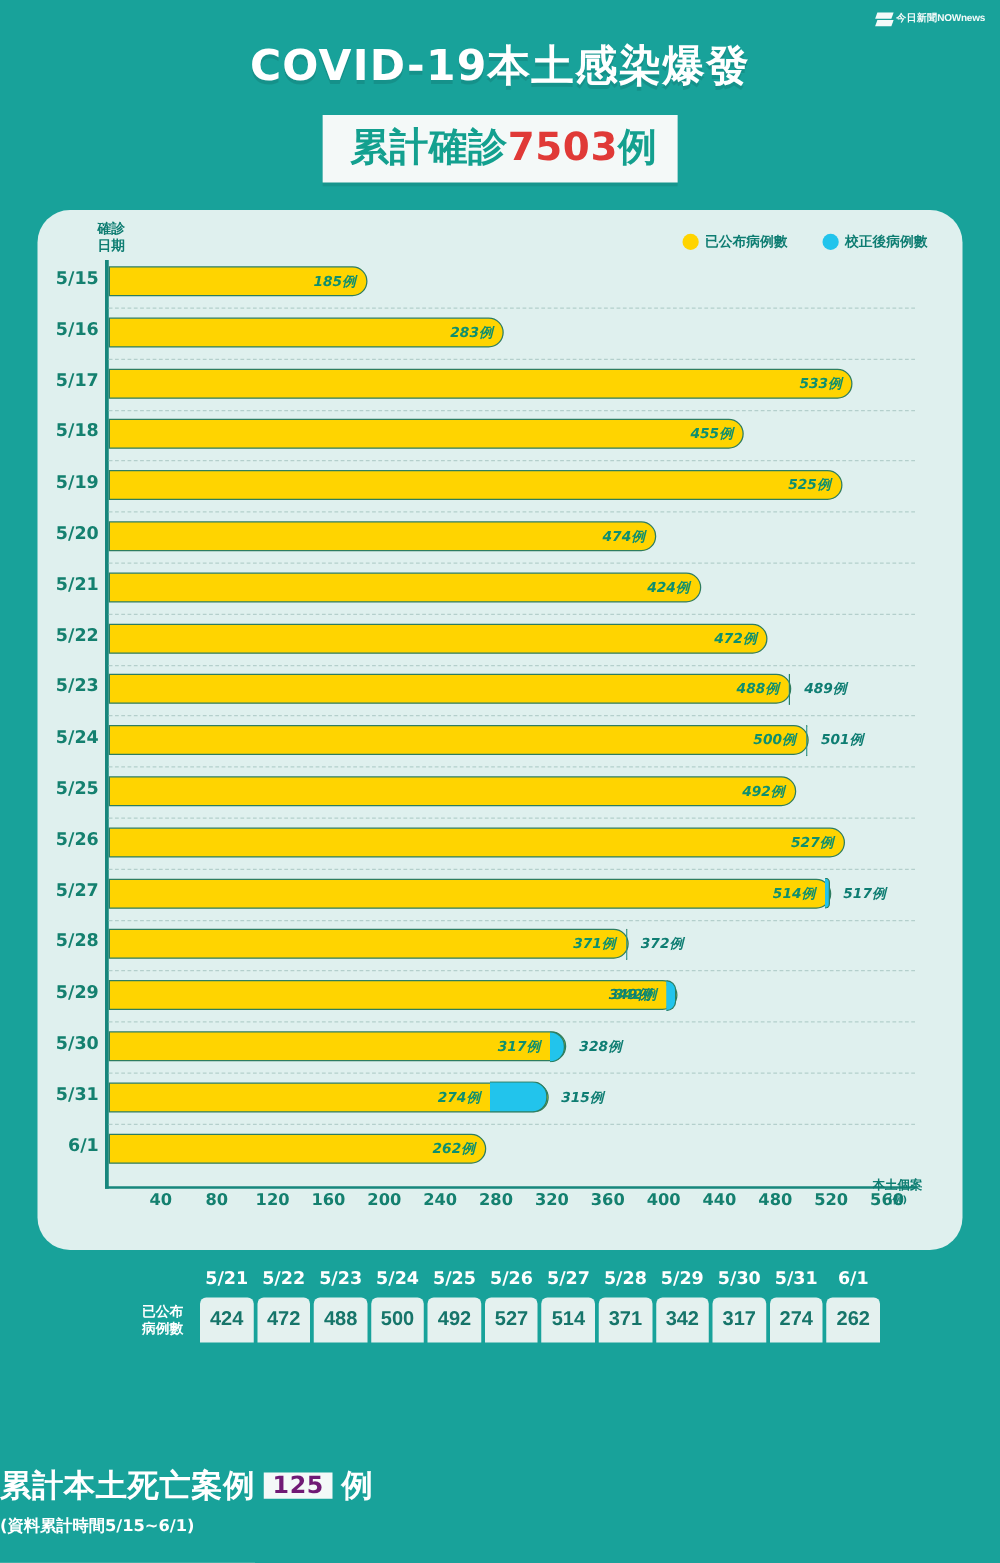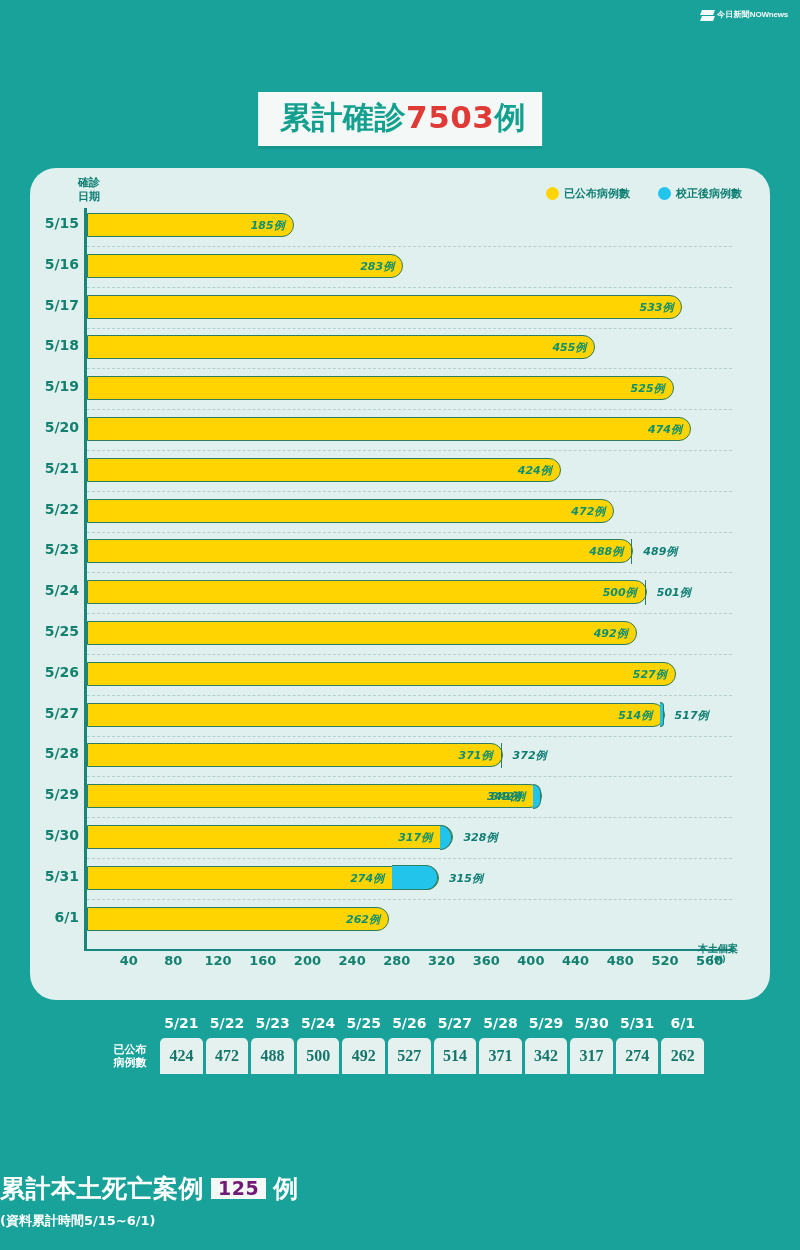--- a/index.html
+++ b/index.html
@@ -151,21 +151,21 @@
   #table th.corner { width: 55px; }
   #table td.rowhead {
     width: 55px; text-align:center; font-size: 11px; font-weight:700;
     line-height: 1.2; padding: 5px 2px; color:#ffffff;
     font-family:"DejaVu Sans", sans-serif; white-space: nowrap;
   }
   #table td.rowhead.corrected { color: #ffd400; }
   #table td.cell {
     background: #e4f1ef; text-align:center; width: 43px;
     font-size: 16px; font-weight: 800; color:#16756a; padding: 7px 4px;
-    font-family:Liberation Serif, serif;
+    font-family:Liberation Sans, sans-serif;
   }
   #table tr.r1 td.cell { border-radius: 5px 5px 0 0; }
   #table tr.r2 td.cell { border-radius: 0 0 5px 5px; color:#17544c; }
   #table td.cell.dash { color:#16756a; }
 
   
   #footer {
     position: absolute; left: 0; top: 1172px; width: 800px; 
   }
   #footer .line1 {
@@ -192,20 +192,21 @@
     <span class="mark">
         <i></i>
         <i></i>
       </span>
     <span class="words">
       <span class="cn">今日新聞</span>
       <span class="en">NOWnews</span>
     </span>
   </div>
 
+  <div id="title">COVID-19本土感染爆發</div>
 
   <div id="subbar">
     <span class="t"><span>累計確診</span><span class="num">7503</span><span>例</span></span>
   </div>
 
   <div id="panel">
 
     <div id="ylabel">
       <span>確診</span><br>
       <span>日期</span>
@@ -251,21 +252,21 @@
             </div>
           </div>
           <div class="row" style="top: 168.2px;">
             <div class="rowlabel">5/19</div>
             <div class="bar" style="width: 586.552px; background: rgb(255, 212, 0);">
               <span class="valtxt" style="right: 8px;">525例</span>
             </div>
           </div>
           <div class="row" style="top: 209px;">
             <div class="rowlabel">5/20</div>
-            <div class="bar" style="width: 604px; background: rgb(255, 212, 0);">
+            <div class="bar" style="width: 438px; background: rgb(255, 212, 0);">
               <span class="valtxt" style="right: 8px;">474例</span>
             </div>
           </div>
           <div class="row" style="top: 249.8px;">
             <div class="rowlabel">5/21</div>
             <div class="bar" style="width: 473.71px; background: rgb(255, 212, 0);">
               <span class="valtxt" style="right: 8px;">424例</span>
             </div>
           </div>
           <div class="row" style="top: 290.6px;">

